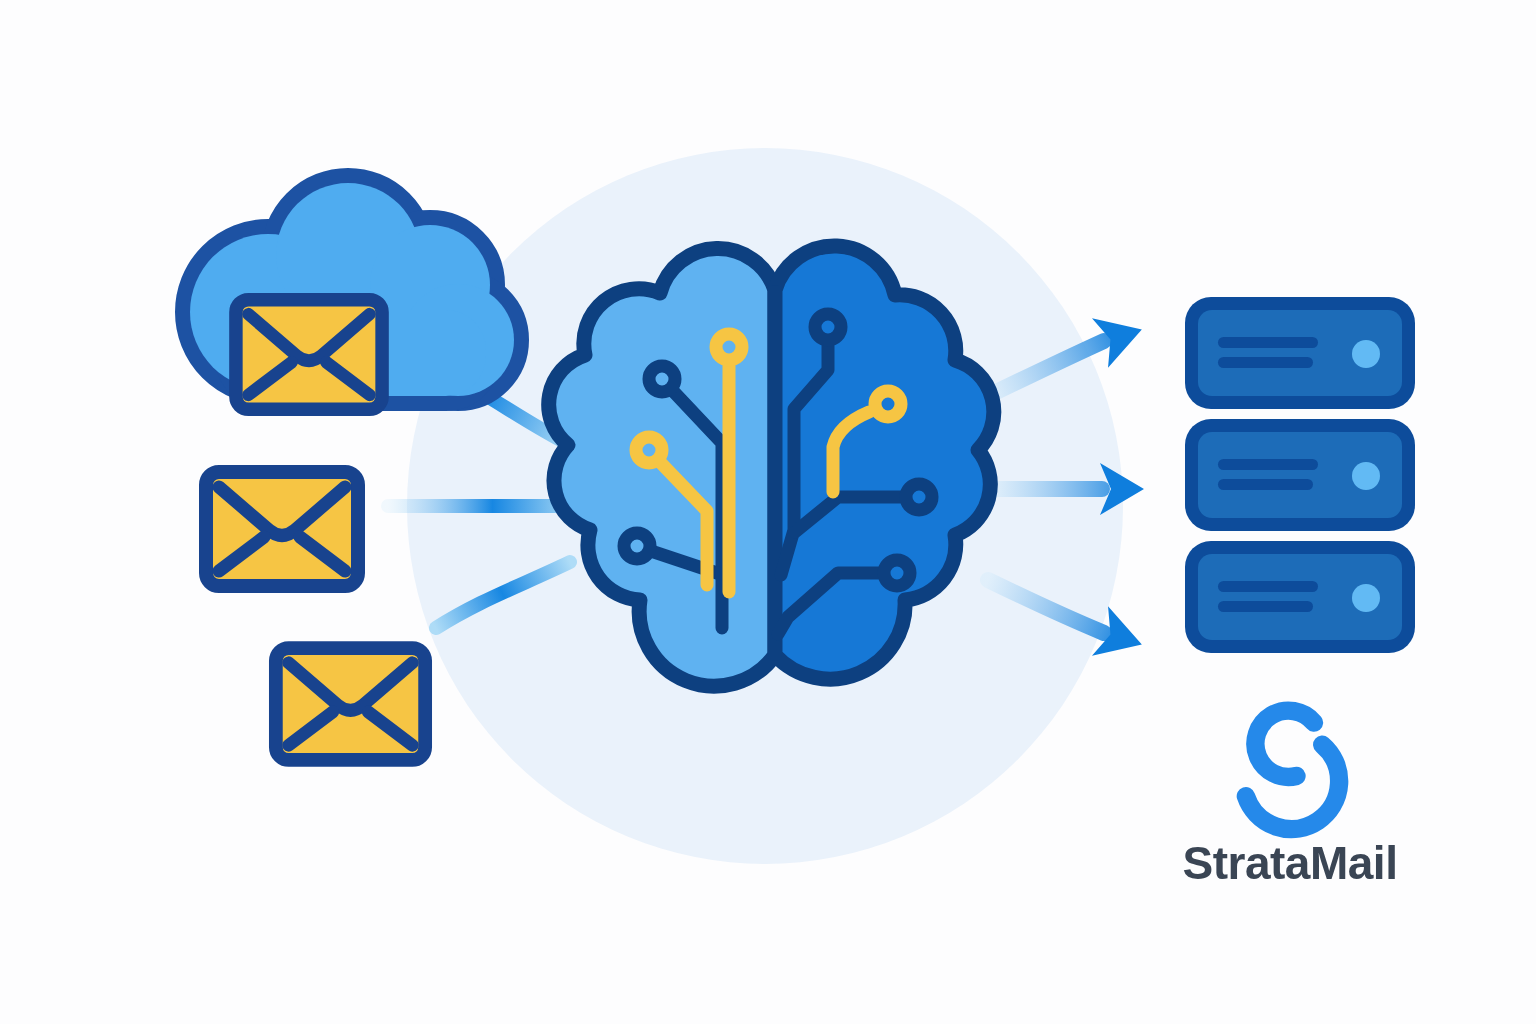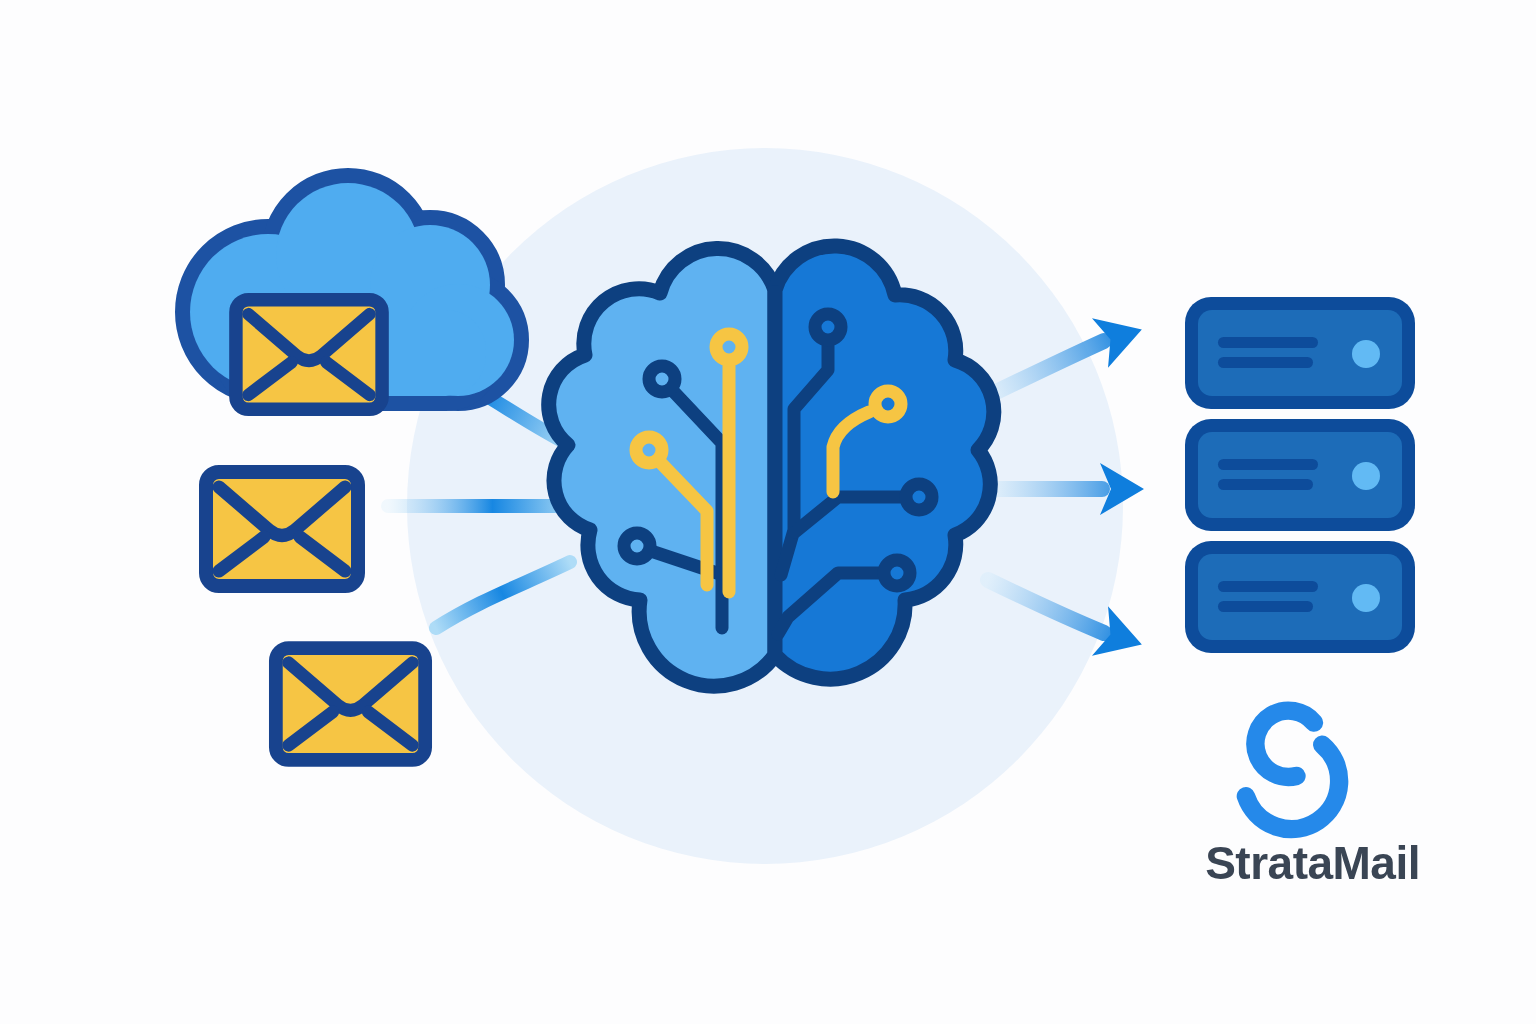--- a/index.html
+++ b/index.html
@@ -33,21 +33,21 @@
   .srv-led{fill:var(--led-blue,#62BAF4);}
   .logo-s{fill:none;stroke:var(--logo-blue,#2589EA);stroke-width:20;stroke-linecap:round;}
   .st-strong{stop-color:var(--line-strong,#1787E2);}
   .st-soft{stop-color:var(--line-soft,#AEDCF7);}
   .st-faint{stop-color:var(--line-soft,#AEDCF7);stop-opacity:0.15;}
   .st-arrdeep{stop-color:var(--arrow-deep,#0F7EDD);}
   .st-arrsoft{stop-color:var(--arrow-soft,#D9EDFB);stop-opacity:0.55;}
 
   .brand{
     position:absolute;left:1160px;top:836px;width:260px;
-    text-align:right;font-size:46px;font-weight:600;letter-spacing:-0.5px;
+    text-align:center;font-size:46px;font-weight:600;letter-spacing:-0.5px;
     color:var(--text-dark,#3A4554);
   }
 </style>
 </head>
 <body>
 
 <div class="canvas">
 <svg class="scene" width="1536" height="1024" viewBox="0 0 1536 1024">
   <defs>
     <linearGradient id="gLine1" gradientUnits="userSpaceOnUse" x1="408" y1="358" x2="572" y2="446">

